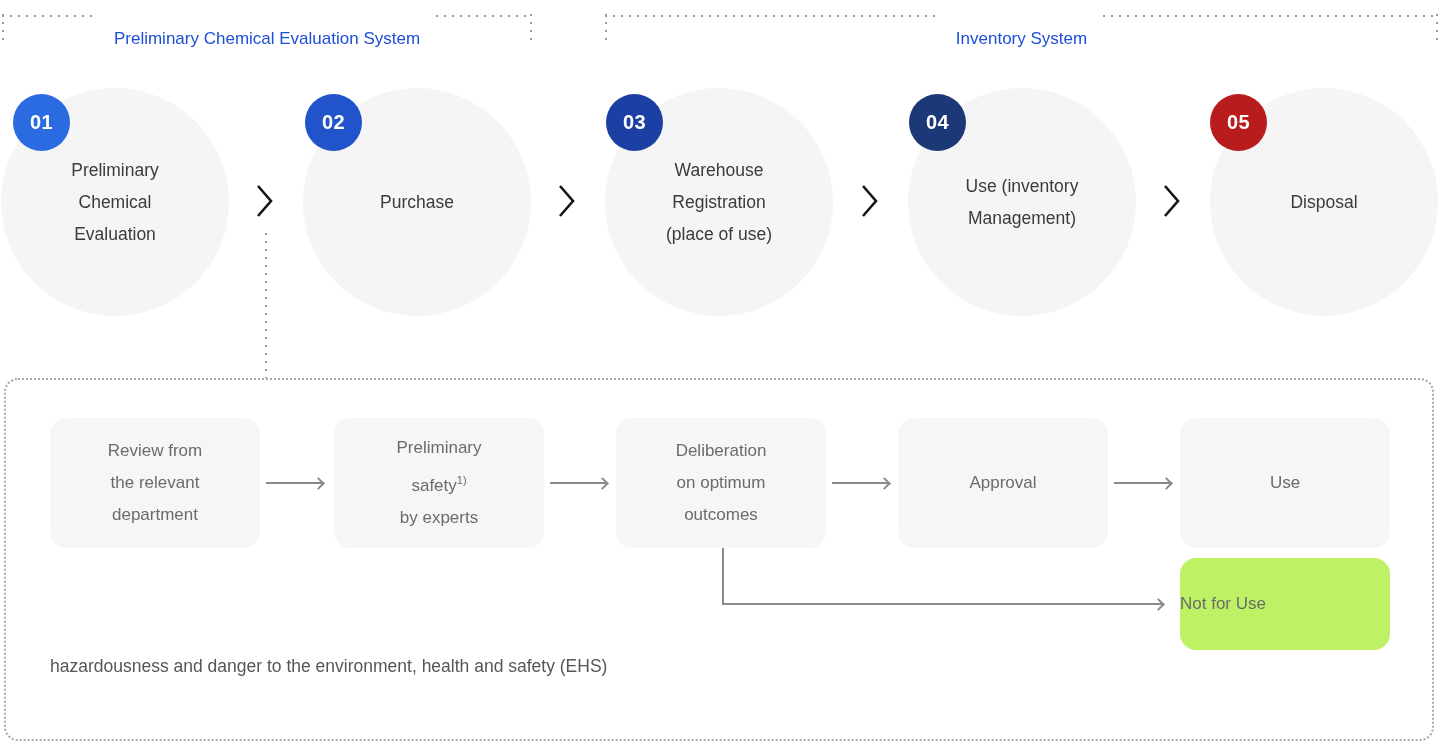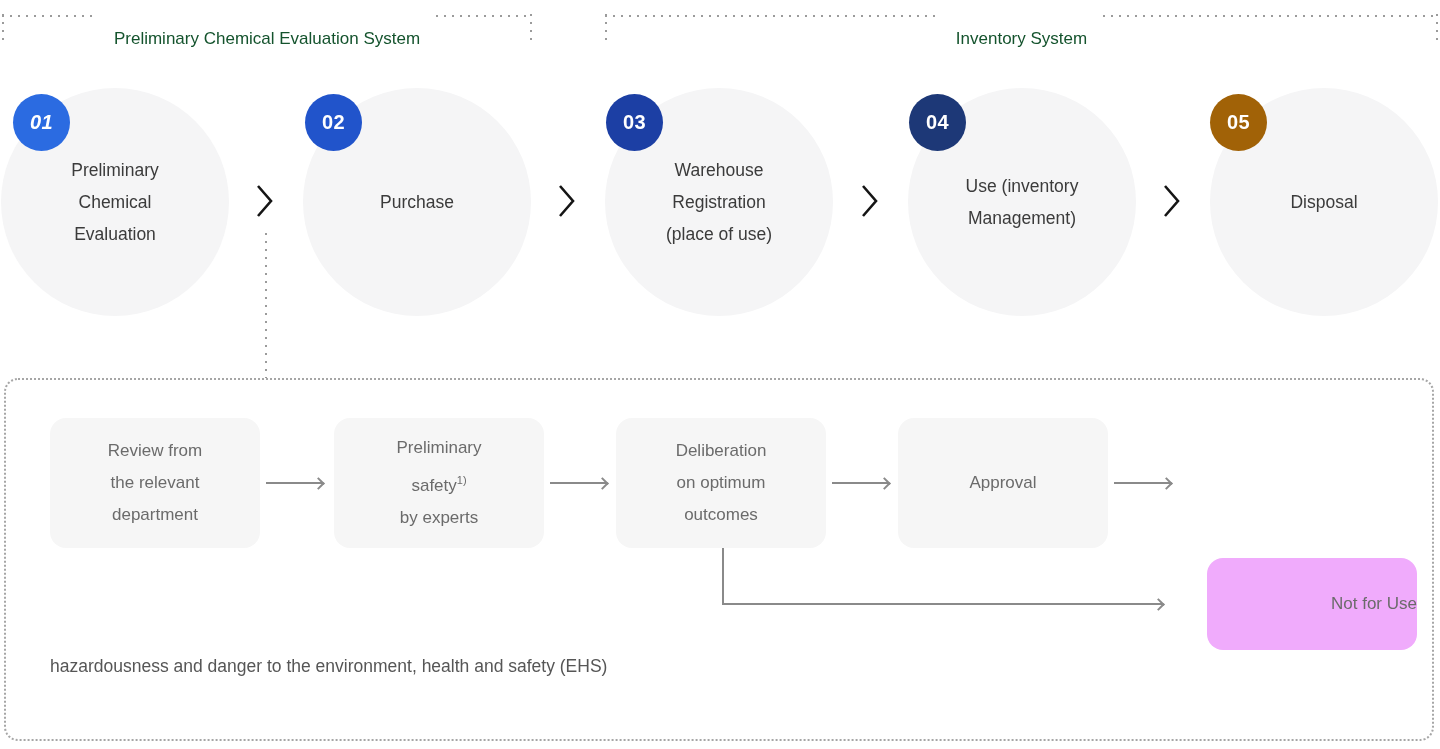--- a/index.html
+++ b/index.html
@@ -8,39 +8,39 @@
     position:relative;width:1440px;height:749px;background:#ffffff;
     font-family:"Liberation Sans",sans-serif;overflow:hidden;
   }
   
   .dot-h{height:2px;background-image:repeating-linear-gradient(to right,#9b9b9b 0 2px,transparent 2px 8px);}
   .dot-v{width:2px;background-image:repeating-linear-gradient(to bottom,#9b9b9b 0 2px,transparent 2px 8px);}
 
   
   .bracket{position:absolute;top:4px;height:24px;display:flex;align-items:center;}
   .bracket .line{flex:1;}
-  .bracket .label{padding:0 16px;font-size:17px;color:#14532d;white-space:nowrap;margin-top:46px;}
+  .bracket .label{padding:0 16px;font-size:17px;color:#1d4ed8;white-space:nowrap;margin-top:46px;}
   .bracket .tick{position:absolute;top:10px;height:27px;}
   .bracket .tick.l{left:0;}
   .bracket .tick.r{right:0;}
   .bracket1{left:2px;width:530px;}
   .bracket2{left:605px;width:833px;}
 
   
   .step-circle{
     position:absolute;top:88px;width:228px;height:228px;border-radius:50%;
     background:#f5f5f6;display:flex;flex-direction:column;align-items:center;justify-content:center;
   }
   .step-line{font-size:17.5px;line-height:32px;color:#3b3b3b;text-align:center;white-space:nowrap;}
   .badge{
     position:absolute;top:94px;width:57px;height:57px;border-radius:50%;
     display:flex;align-items:center;justify-content:center;
     color:#ffffff;font-weight:700;font-size:20px;letter-spacing:.5px;
   }
-  .c1{left:1px;}   .b1{left:13px;font-style:italic;}
+  .c1{left:1px;}   .b1{left:13px;}
   .c2{left:303px;} .b2{left:305px;}
   .c3{left:605px;} .b3{left:606px;}
   .c4{left:908px;} .b4{left:909px;}
   .c5{left:1210px;}.b5{left:1210px;}
 
   
   .step-chevron{position:absolute;top:184px;width:18px;height:34px;}
   .ch1{left:256px;} .ch2{left:558px;} .ch3{left:861px;} .ch4{left:1163px;}
 
   
@@ -52,22 +52,22 @@
     border:2px dotted #a6a6a6;border-radius:14px;box-sizing:border-box;
   }
   .flow-box{
     position:absolute;top:418px;width:210px;height:130px;border-radius:16px;background:#f6f6f6;
     display:flex;flex-direction:column;align-items:center;justify-content:center;
   }
   .flow-line{font-size:17px;line-height:32px;color:#6b6b6b;text-align:center;white-space:nowrap;}
   .flow-line sup{font-size:11px;}
   .fb1{left:50px;} .fb2{left:334px;} .fb3{left:616px;} .fb4{left:898px;} .fb5{left:1180px;}
   .reject-box{
-    position:absolute;left:1207px;top:558px;width:210px;height:92px;border-radius:16px;background:#f0abfc;
-    display:flex;align-items:center;justify-content:flex-end;
+    position:absolute;left:1180px;top:558px;width:210px;height:92px;border-radius:16px;background:#bef264;
+    display:flex;align-items:center;justify-content:flex-start;
   }
 
   
   .arrow{position:absolute;height:2px;background:#8a8a8a;}
   .arrow::after{
     content:"";position:absolute;right:-1px;top:-3.5px;width:9px;height:9px;
     border-top:2px solid #8a8a8a;border-right:2px solid #8a8a8a;
     transform:rotate(45deg);box-sizing:border-box;
   }
   .a1{left:266px;top:482px;width:56px;}
@@ -118,21 +118,21 @@
     <div class="step-line">Management)</div>
   </div>
   <div class="step-circle c5">
     <div class="step-line">Disposal</div>
   </div>
 
   <div class="badge b1" style="background: rgb(43, 107, 225);">01</div>
   <div class="badge b2" style="background: rgb(33, 84, 203);">02</div>
   <div class="badge b3" style="background: rgb(28, 63, 164);">03</div>
   <div class="badge b4" style="background: rgb(29, 56, 119);">04</div>
-  <div class="badge b5" style="background: #a16207;">05</div>
+  <div class="badge b5" style="background: #b91c1c;">05</div>
 
   <span class="step-chevron ch1">
     <svg width="18" height="34" viewBox="0 0 18 34">
         <polyline points="2,2 15,17 2,32" fill="none" stroke="#151515" stroke-width="2.6"></polyline>
       </svg>
   </span>
   <span class="step-chevron ch2">
     <svg width="18" height="34" viewBox="0 0 18 34">
         <polyline points="2,2 15,17 2,32" fill="none" stroke="#151515" stroke-width="2.6"></polyline>
       </svg>
@@ -163,20 +163,23 @@
     <div class="flow-line">by experts</div>
   </div>
   <div class="flow-box fb3">
     <div class="flow-line">Deliberation</div>
     <div class="flow-line">on optimum</div>
     <div class="flow-line">outcomes</div>
   </div>
   <div class="flow-box fb4">
     <div class="flow-line">Approval</div>
   </div>
+  <div class="flow-box fb5">
+    <div class="flow-line">Use</div>
+  </div>
   <div class="reject-box">
     <div class="flow-line">Not for Use</div>
   </div>
 
   <div class="arrow a1"></div>
   <div class="arrow a2"></div>
   <div class="arrow a3"></div>
   <div class="arrow a4"></div>
   <div class="branch-v"></div>
   <div class="arrow branch-h"></div>

